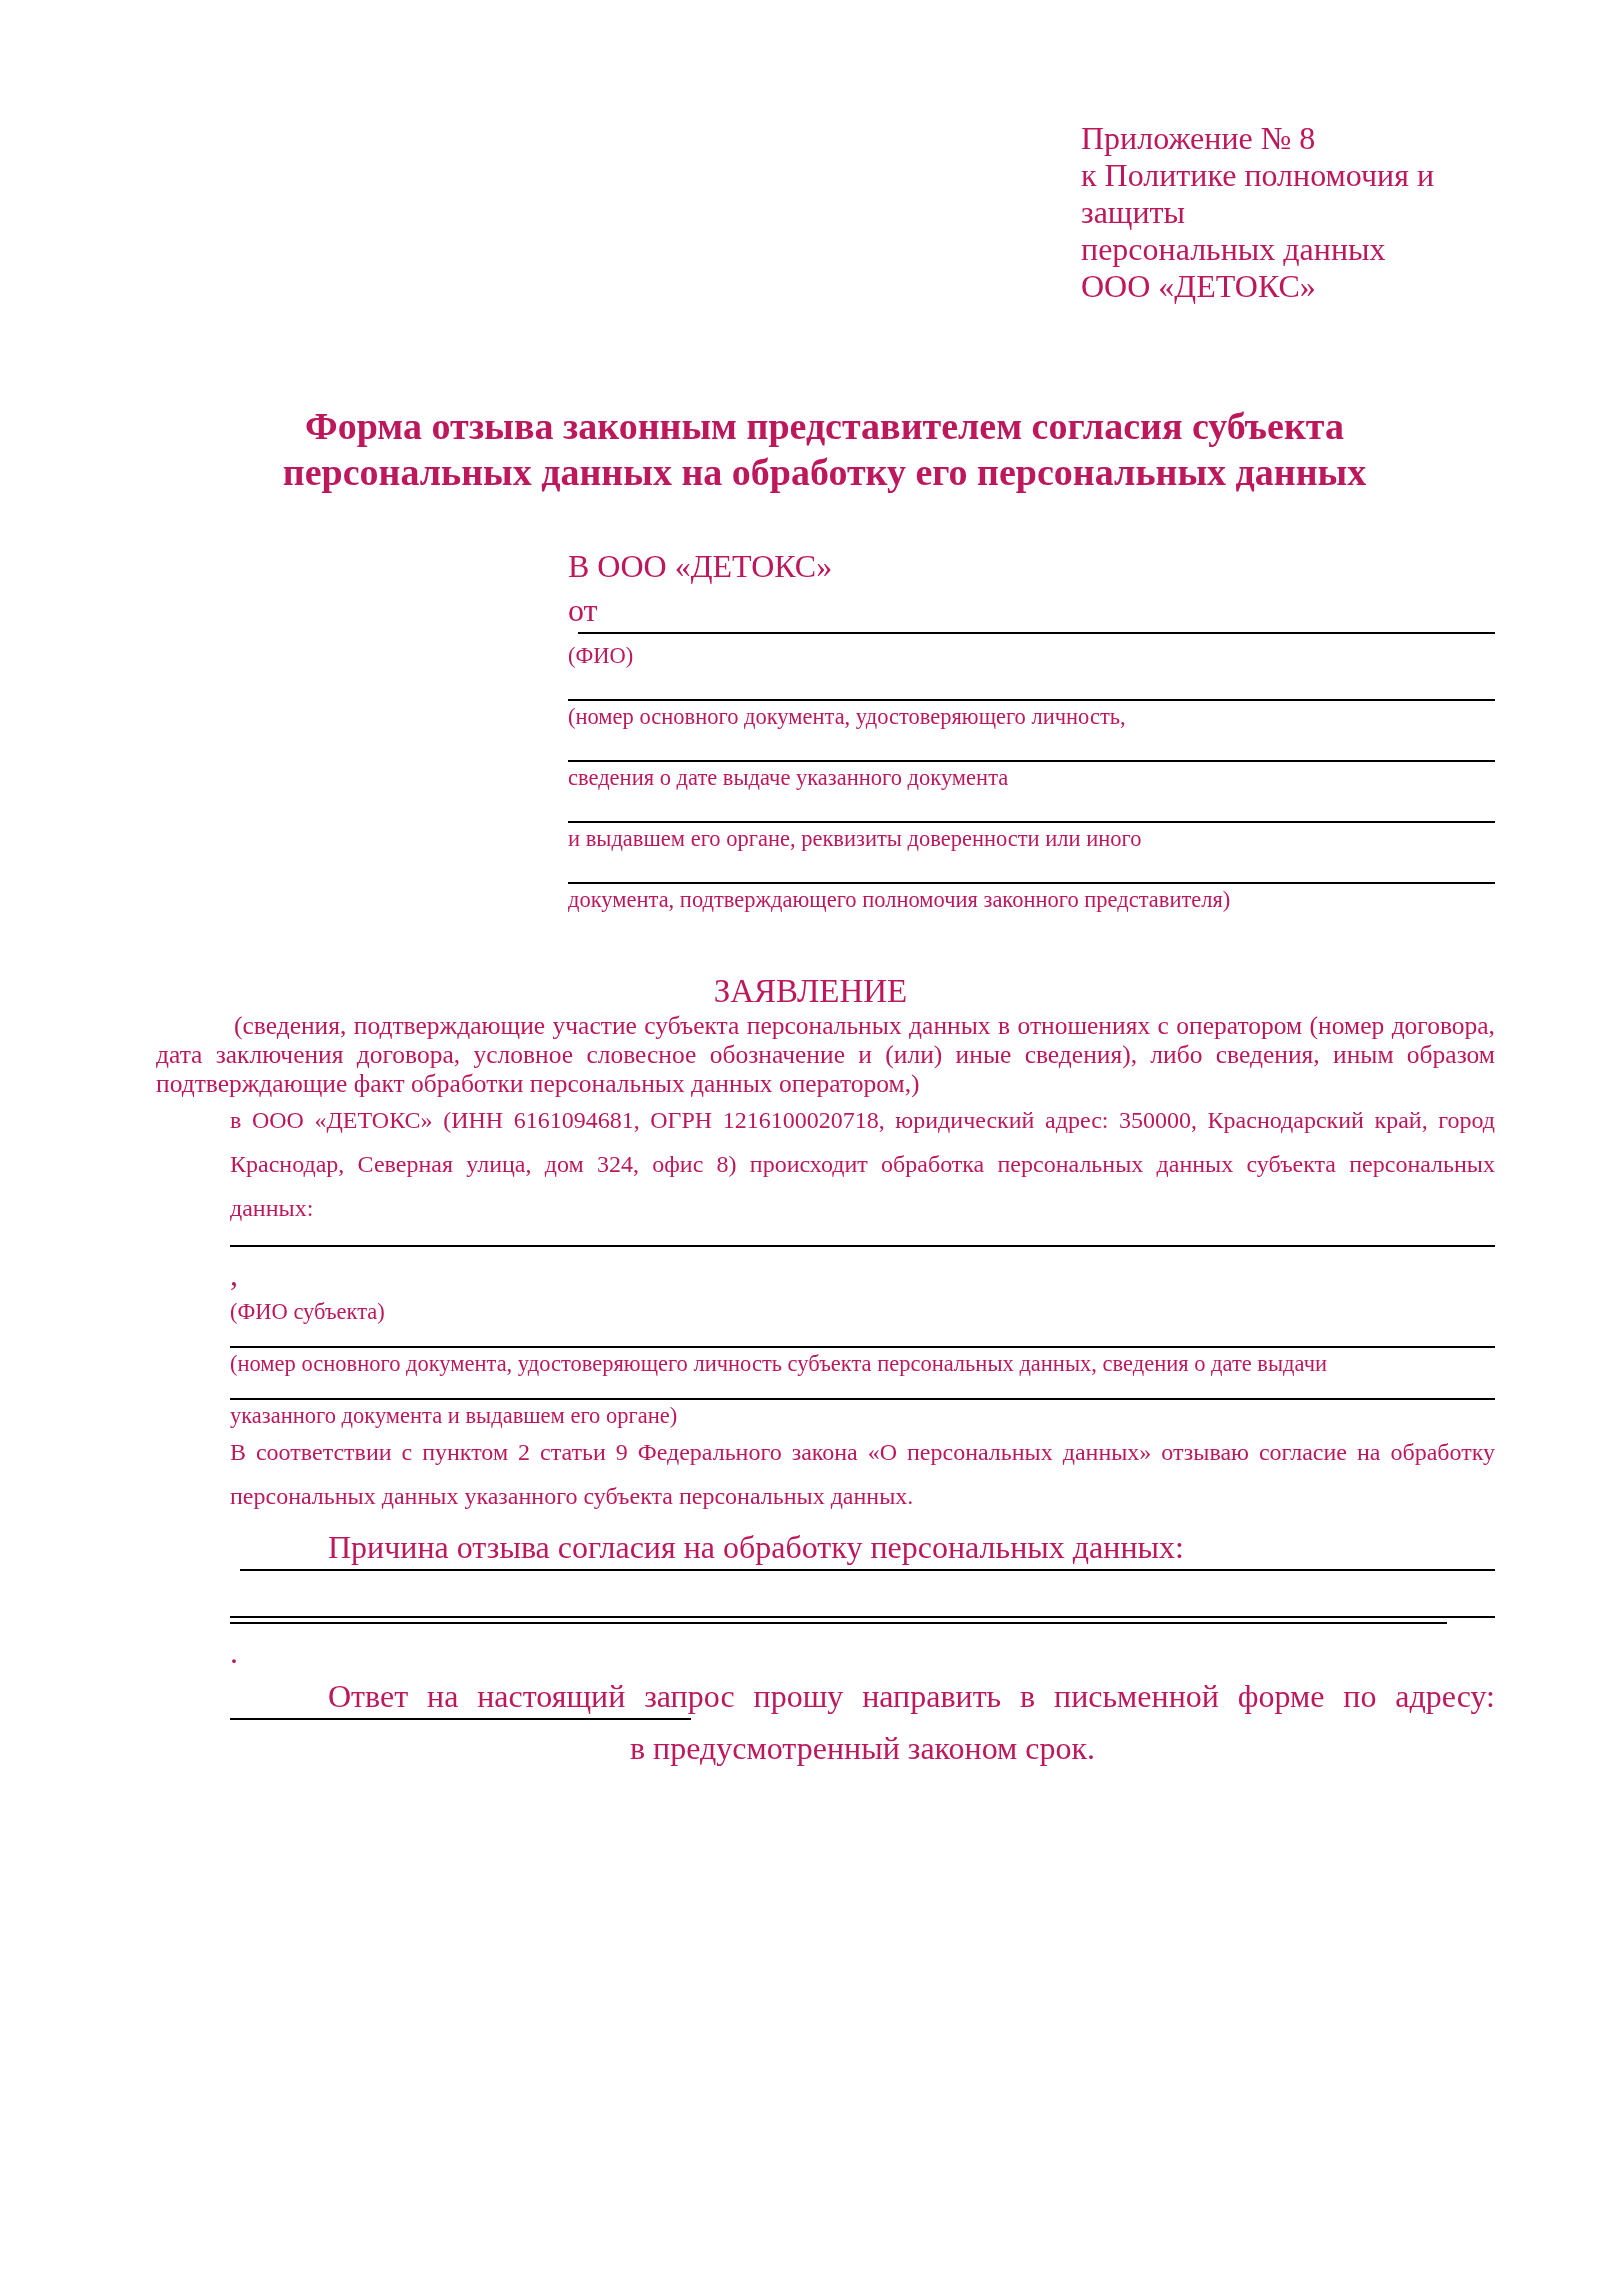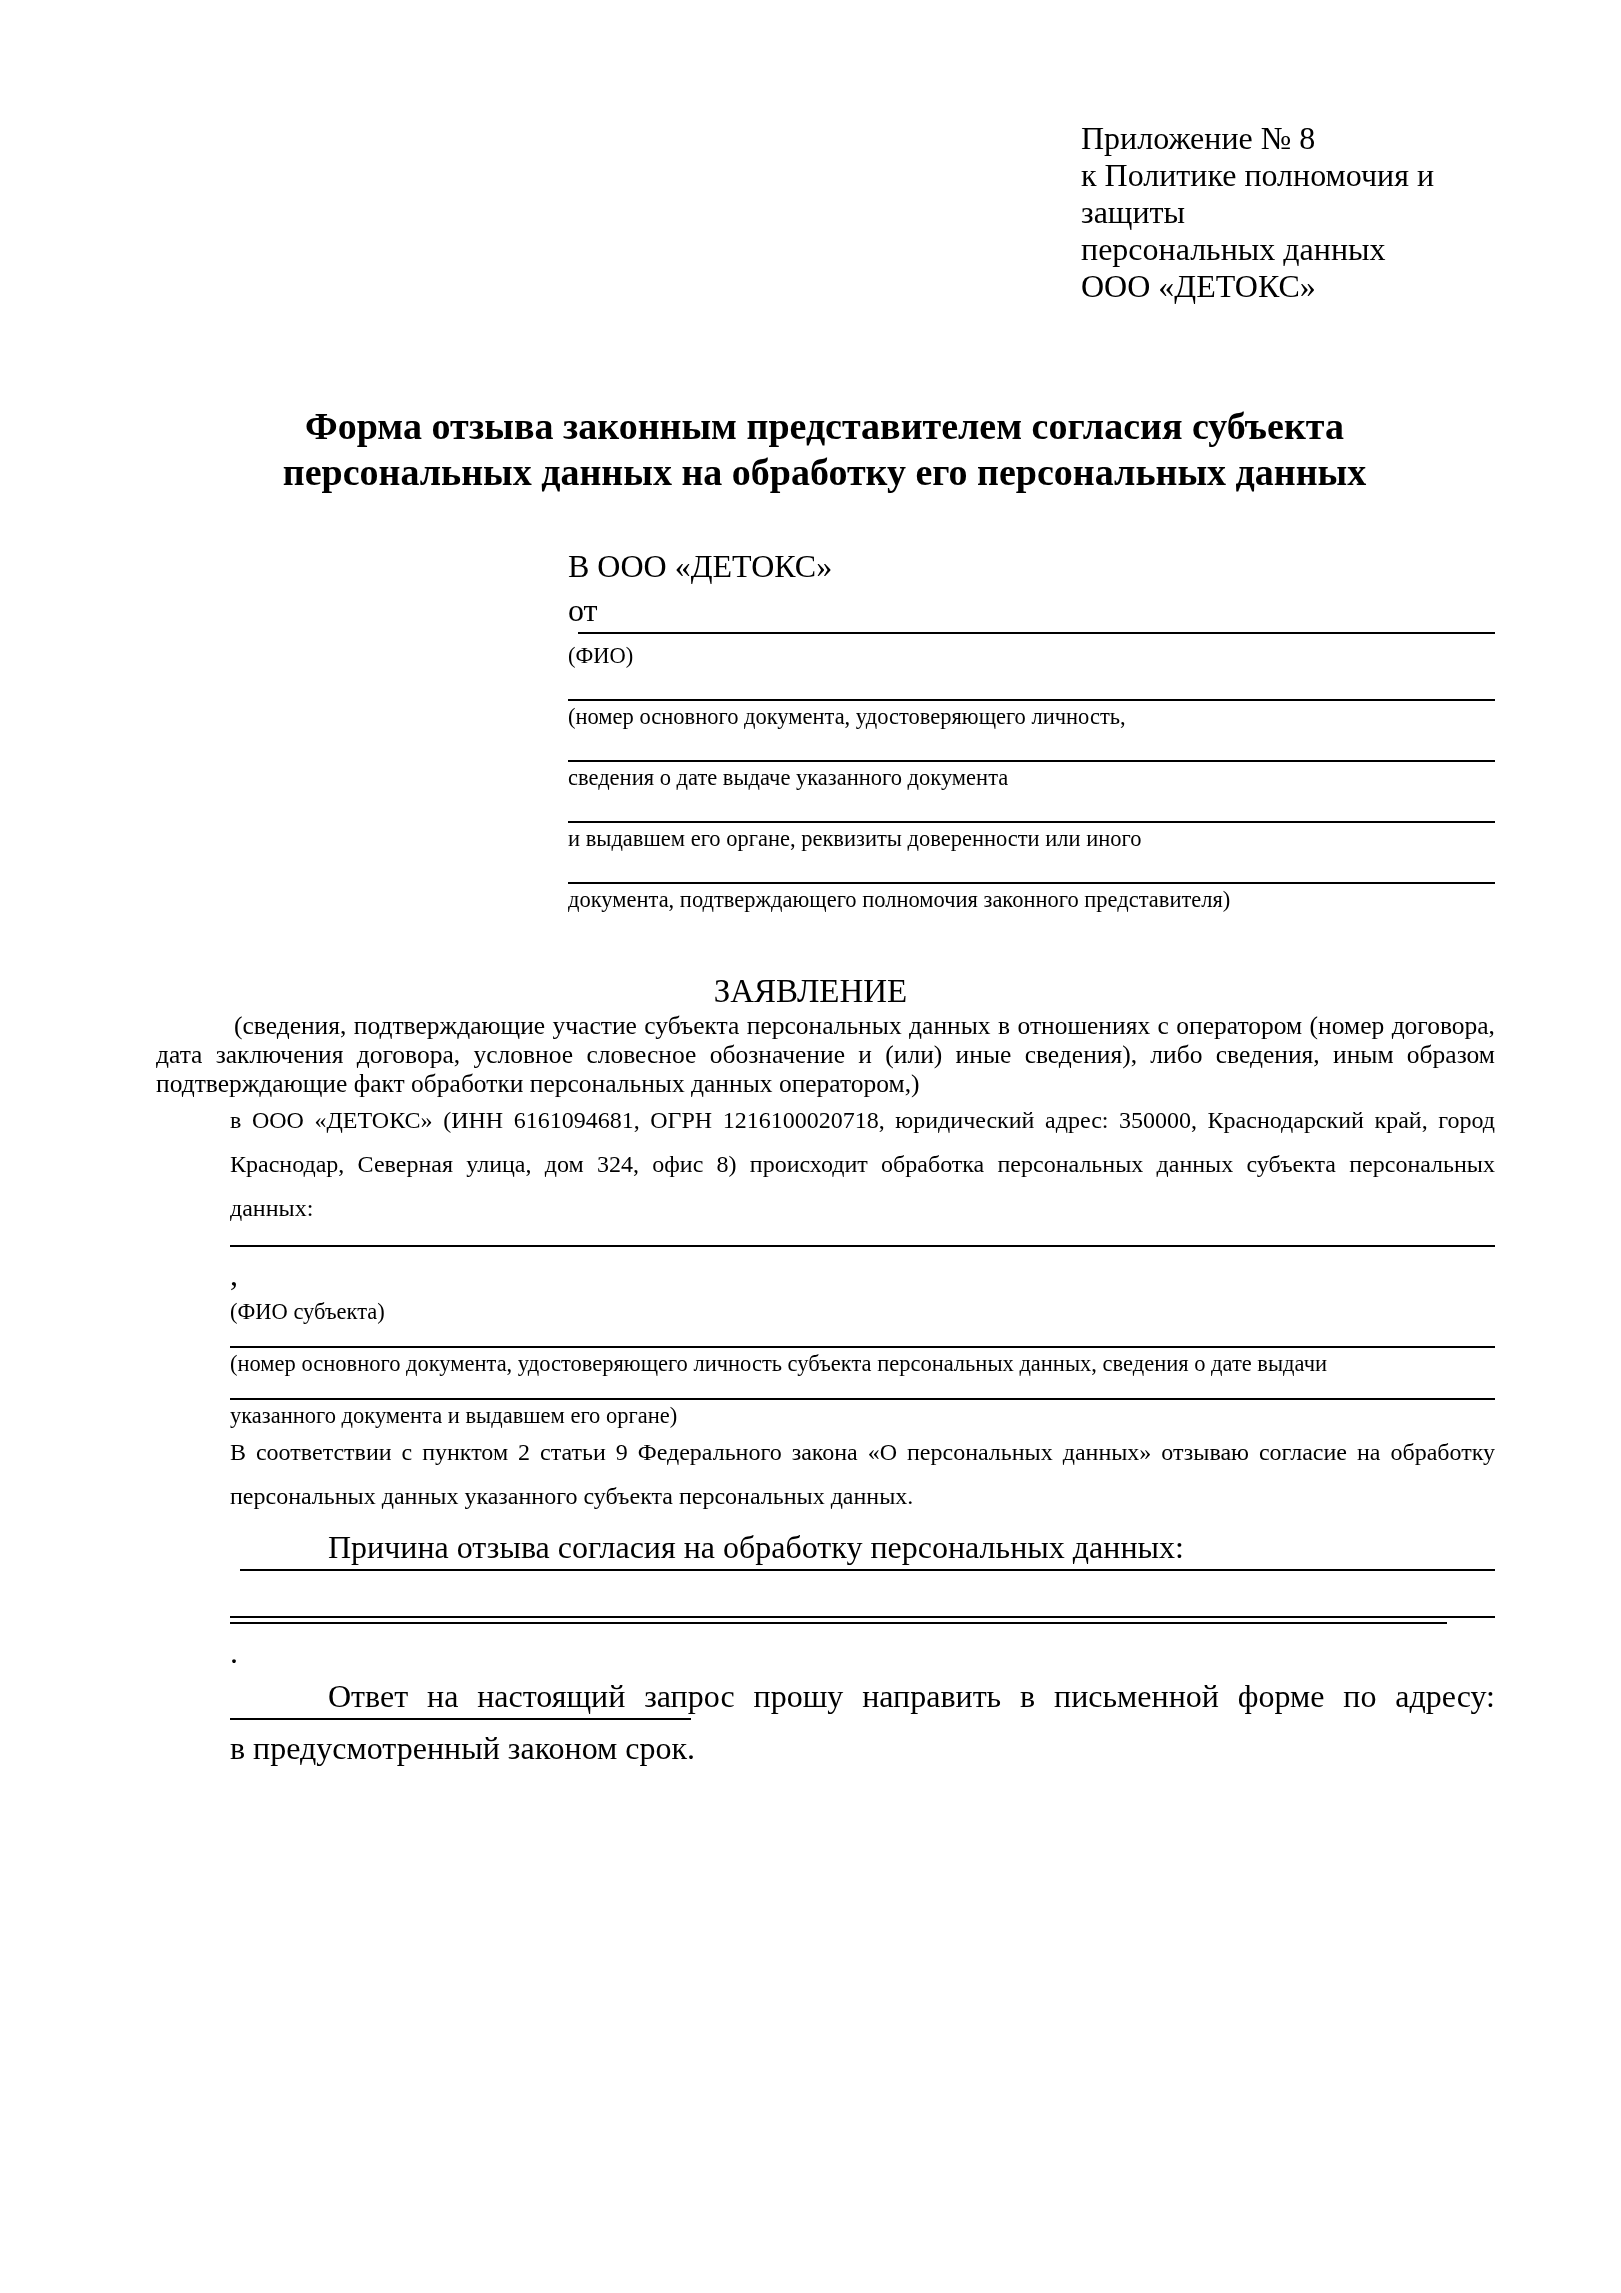--- a/index.html
+++ b/index.html
@@ -2,21 +2,21 @@
 <html lang="ru"><head>
 <meta charset="utf-8">
 <style>
   * { box-sizing: border-box; margin: 0; padding: 0; }
   html, body { background: #ffffff; }
   .page {
     position: relative;
     width: 1621px;
     height: 1776px;
     background: #ffffff;
-    color: #000000;
+    color: #be185d;
     font-family: "Liberation Serif", "DejaVu Serif", serif;
     padding: 120px 126px 0 230px;
     overflow: hidden;
   }
   
   .appendix {
     margin-left: 851px;
     font-size: 32px;
     line-height: 37px;
   }
@@ -93,21 +93,21 @@
     margin-bottom: 5.9px;
   }
   .confirm-par { margin-top: 3.9px; }
   .response-line1 {
     font-size: 32px;
     line-height: 44px;
     text-align: justify;
     text-align-last: justify;
     text-indent: 98px;
   }
-  .response-row2 { font-size: 32px; line-height: 44px; }
+  .response-row2 { font-size: 32px; line-height: 44px; align-items: center; }
   .line-address {
     width: 461px;
     border-bottom: 2.9px solid #000;
     align-self: stretch;
     margin-bottom: 5.9px;
   }
   
   .footer-row {
     margin-top: 57px;
     font-size: 32px;

